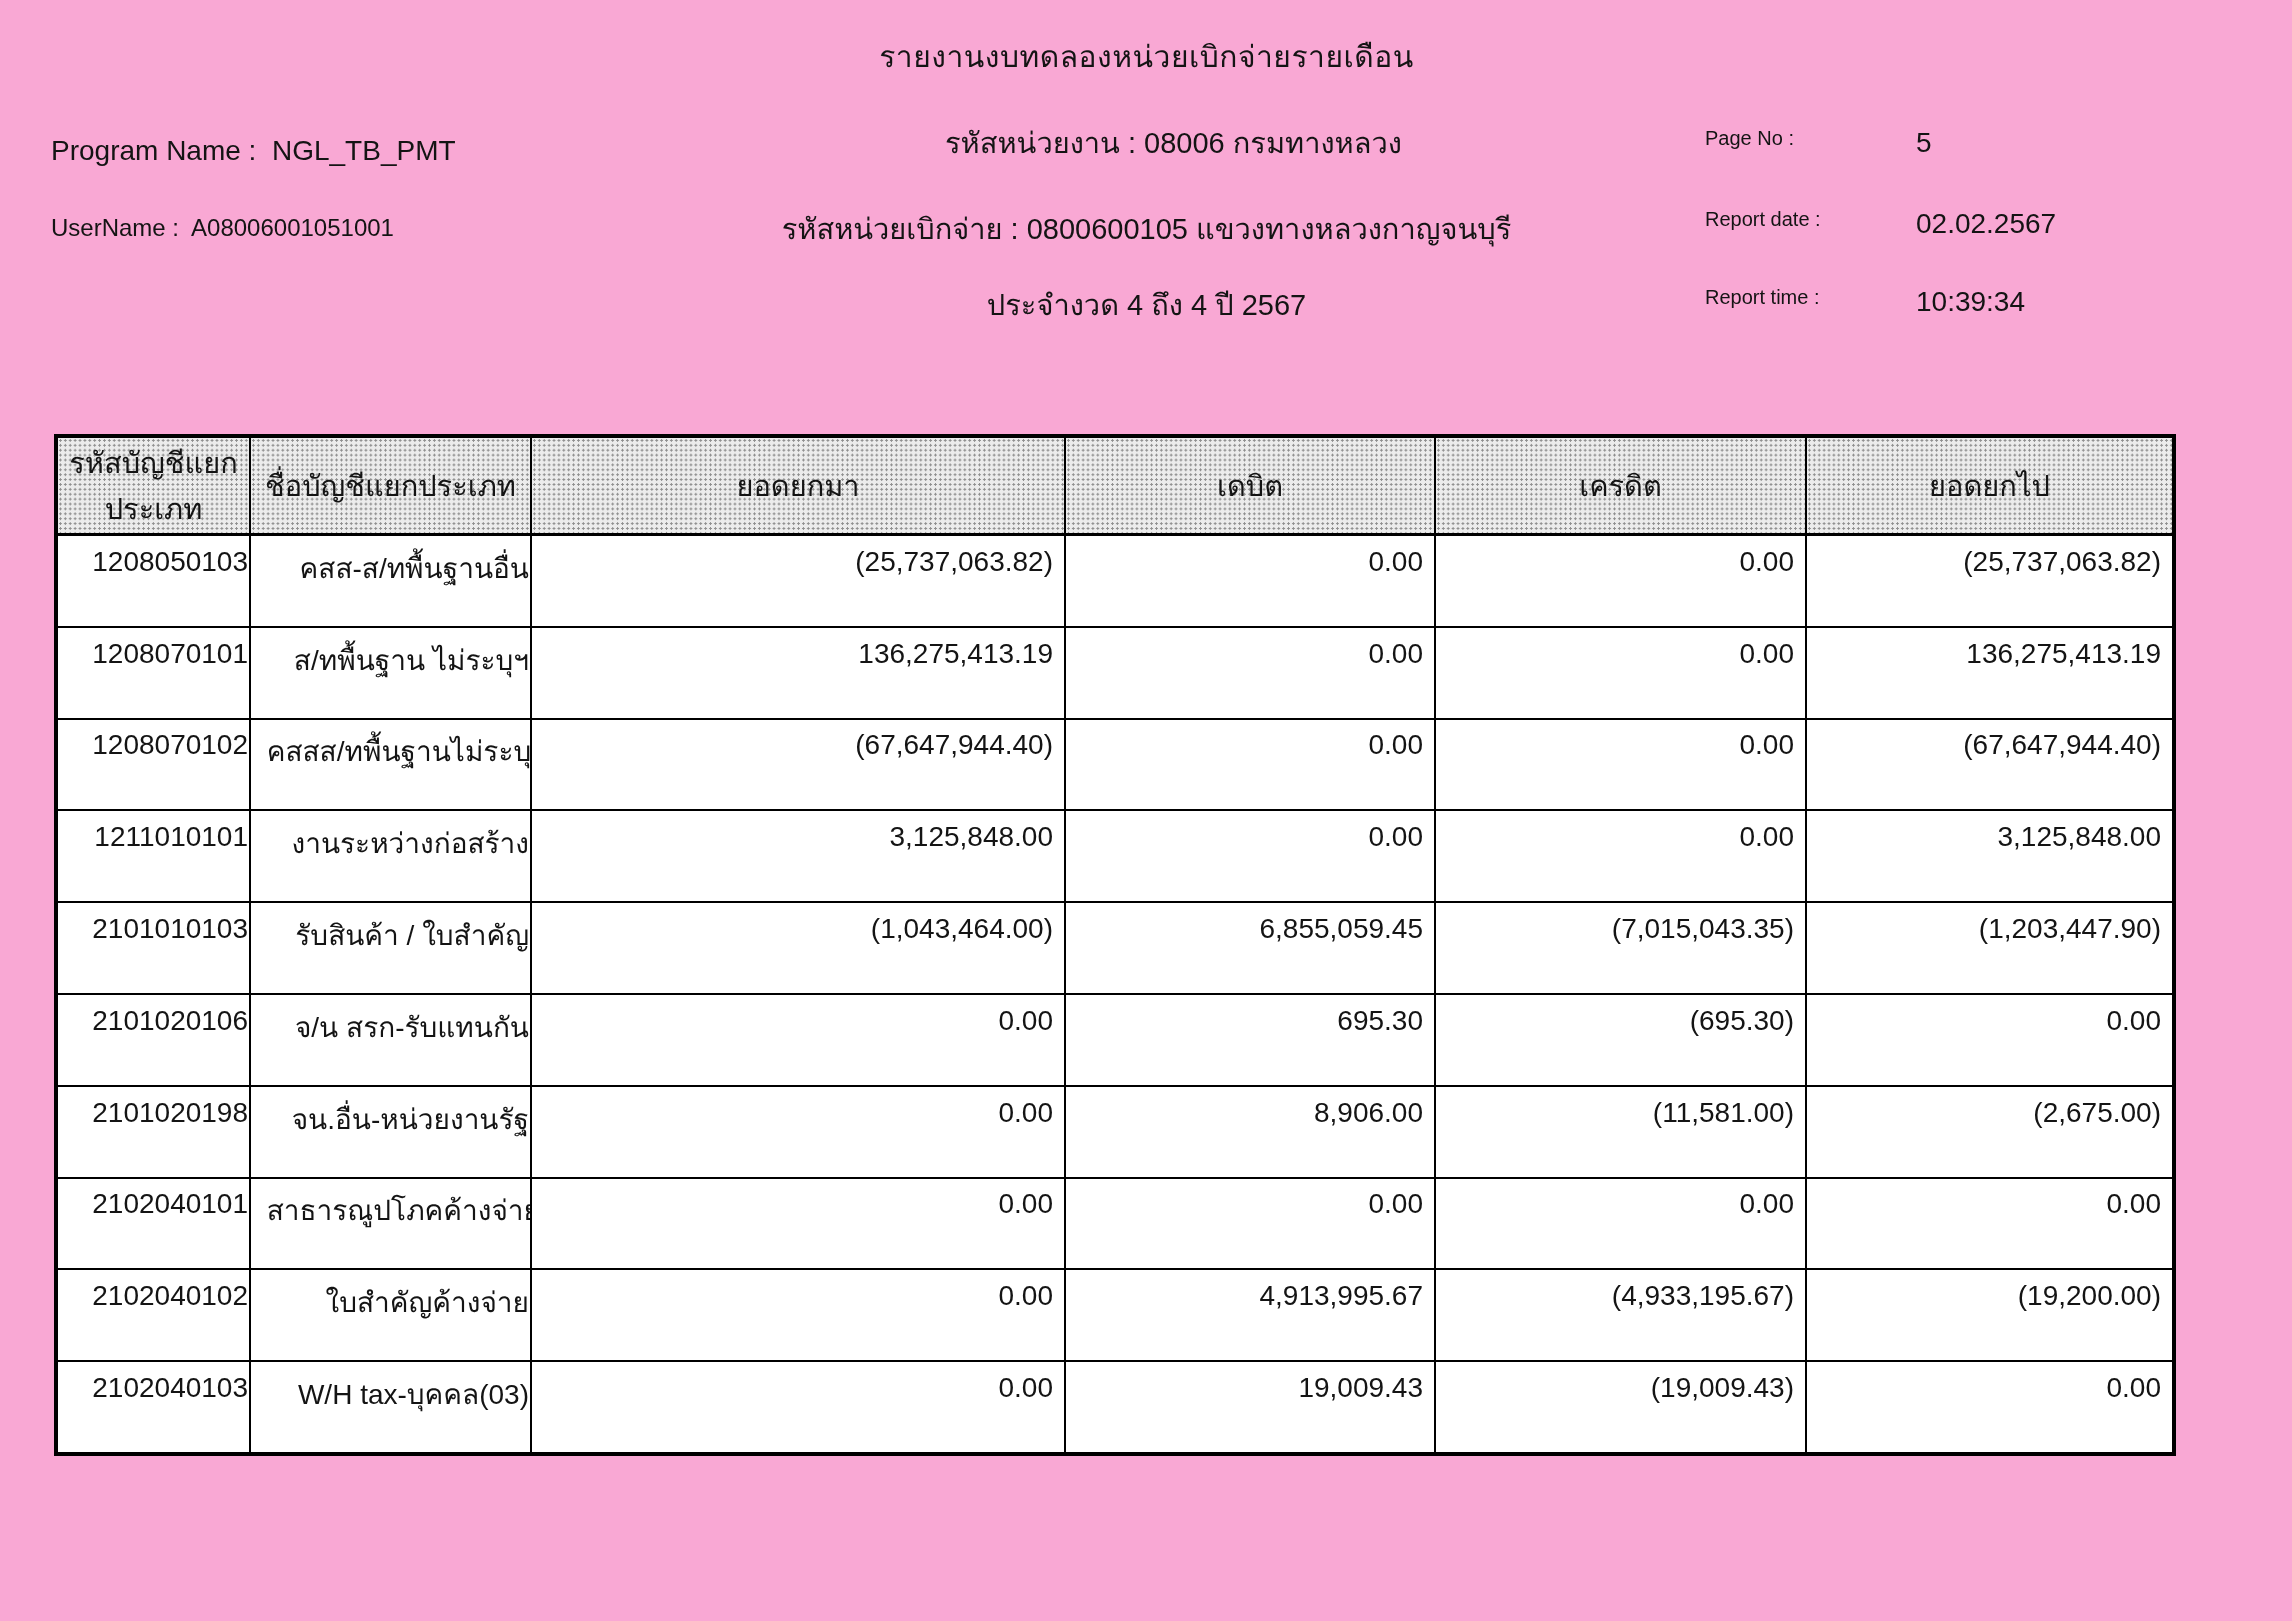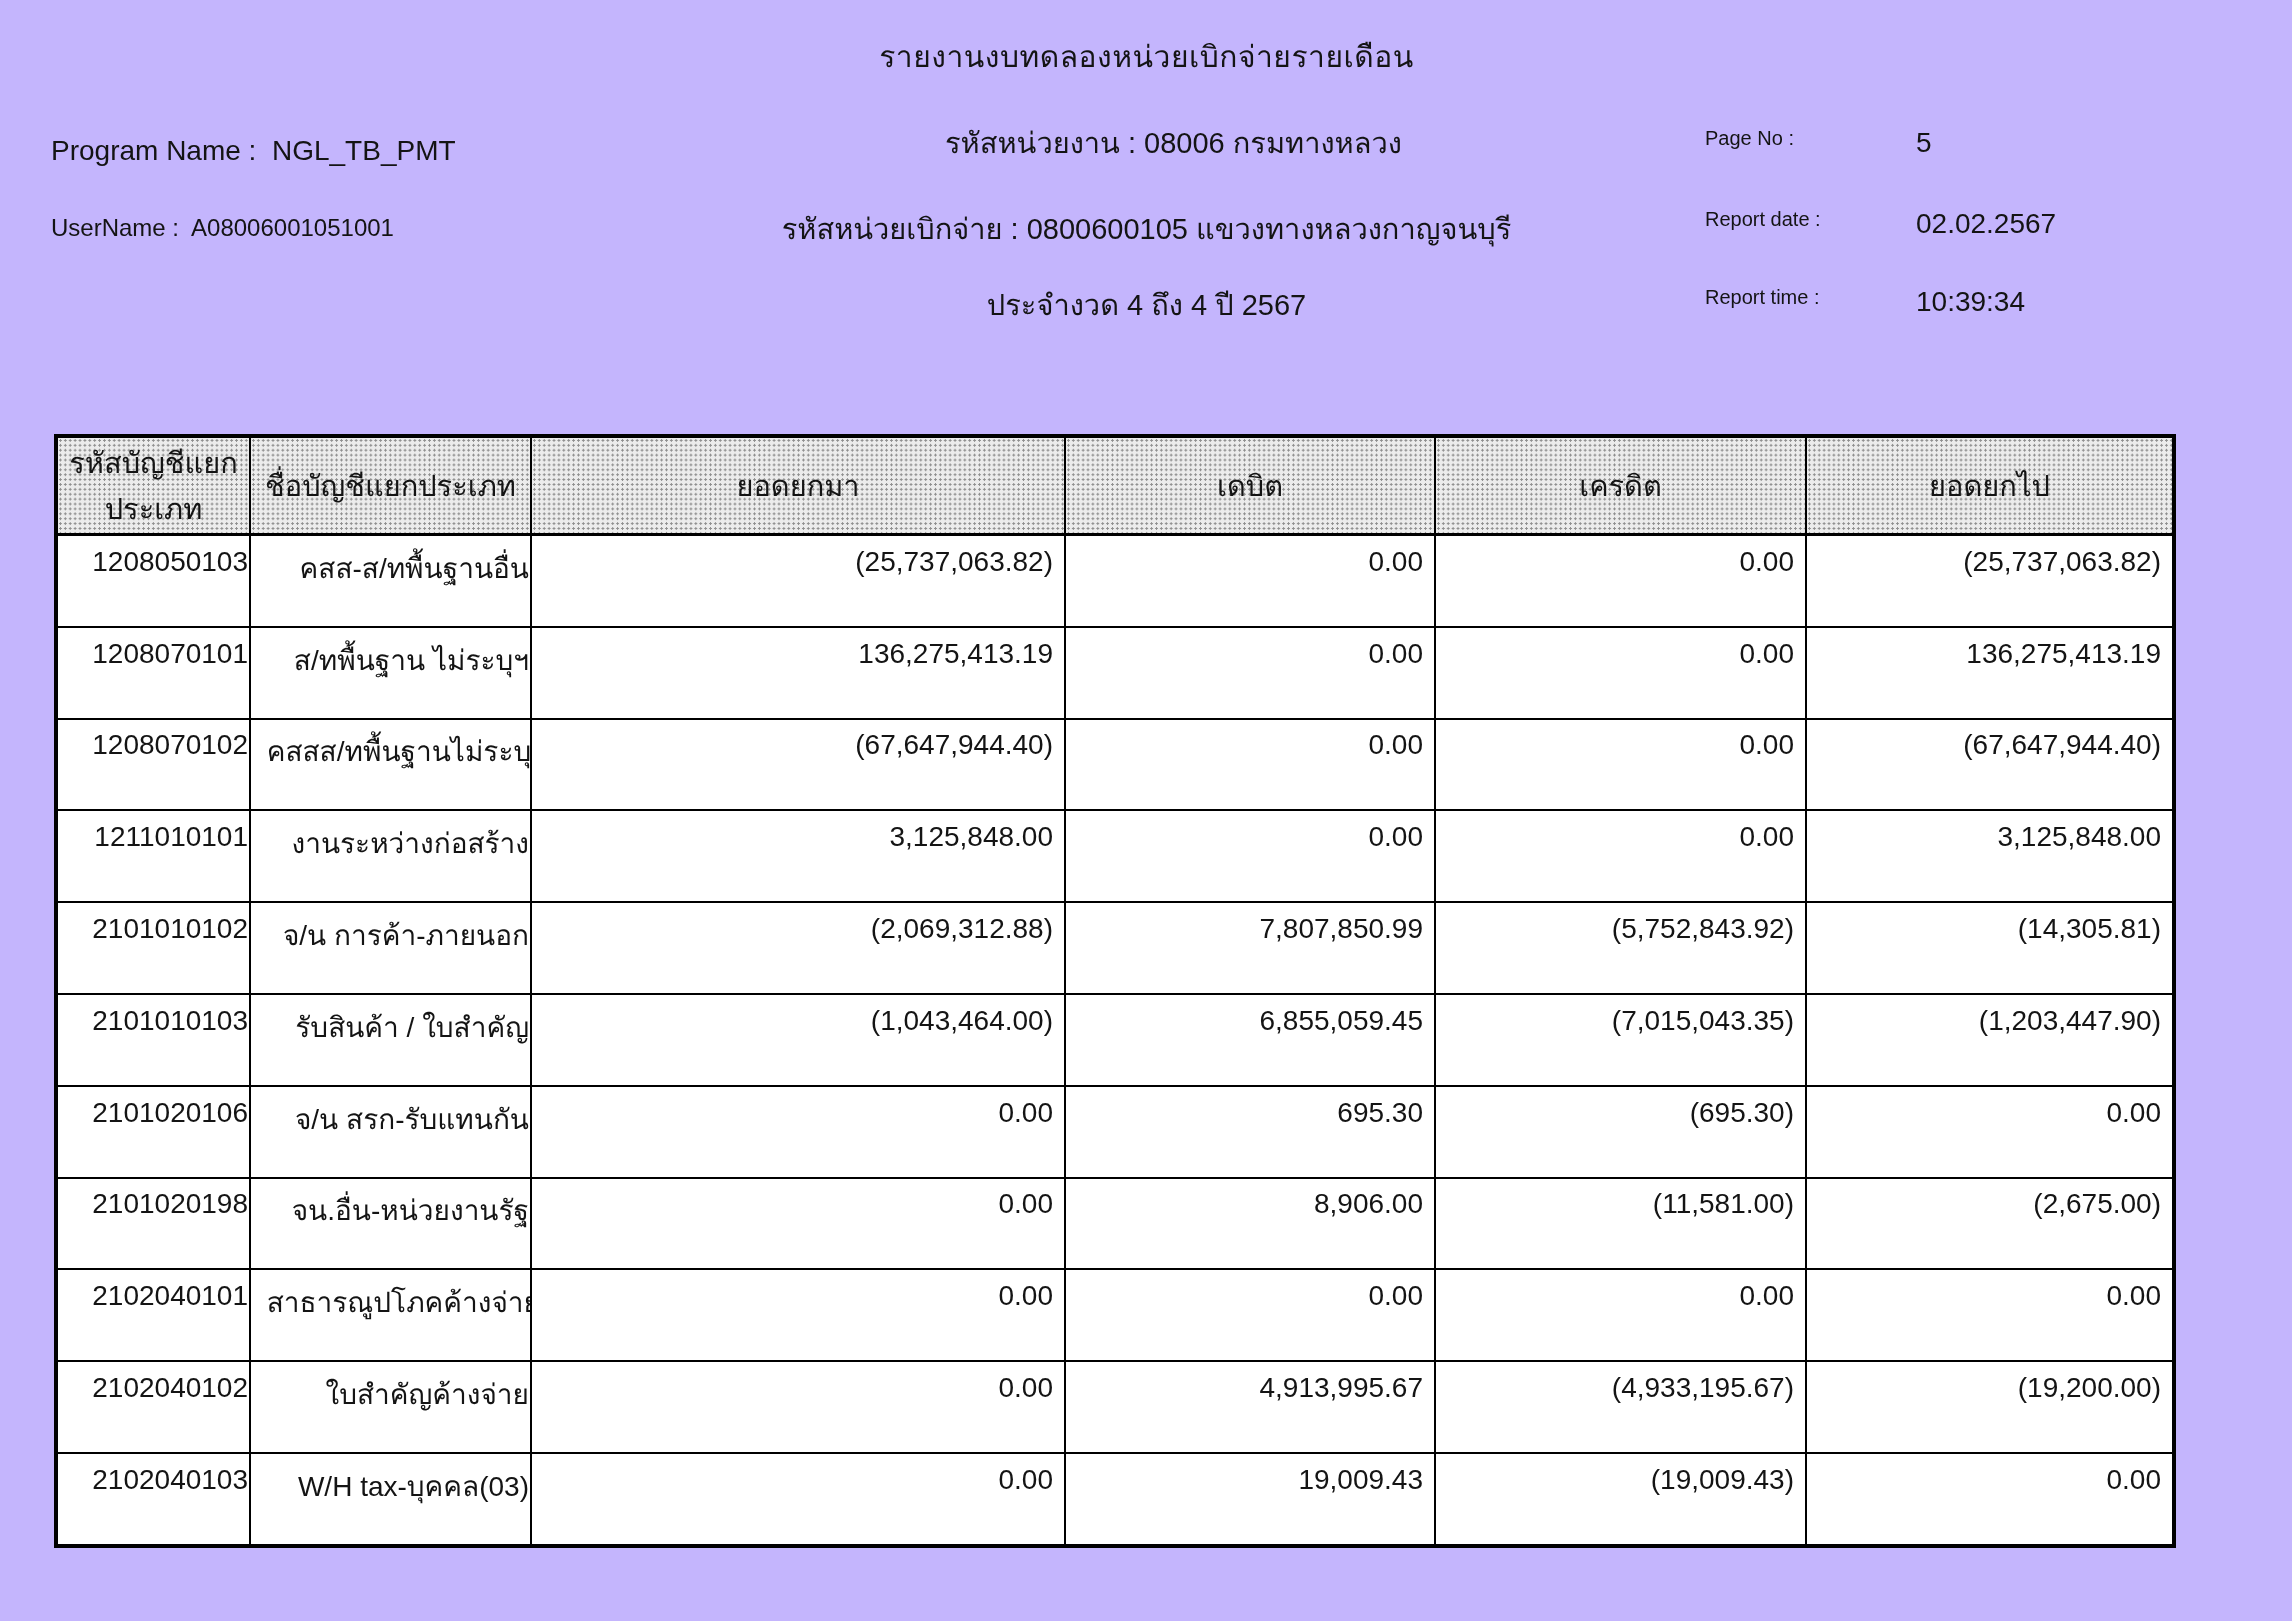--- a/index.html
+++ b/index.html
@@ -6,21 +6,21 @@
     margin: 0;
     padding: 0;
     background: #ffffff;
     font-family: "Liberation Sans", sans-serif;
     color: #141414;
   }
   #page {
     position: relative;
     width: 2293px;
     height: 1621px;
-    background: #c4b5fd;
+    background: #f9a8d4;
     overflow: hidden;
   }
   .title {
     position: absolute;
     top: 33px;
     left: 0;
     width: 100%;
     text-align: center;
     font-size: 30px;
     letter-spacing: 0.5px;
@@ -144,28 +144,20 @@
         </tr>
         <tr>
           <td class="cell-text">1211010101</td>
           <td class="cell-text">งานระหว่างก่อสร้าง</td>
           <td class="cell-num">3,125,848.00</td>
           <td class="cell-num">0.00</td>
           <td class="cell-num">0.00</td>
           <td class="cell-num">3,125,848.00</td>
         </tr>
         <tr>
-          <td class="cell-text">2101010102</td>
-          <td class="cell-text">จ/น การค้า-ภายนอก</td>
-          <td class="cell-num">(2,069,312.88)</td>
-          <td class="cell-num">7,807,850.99</td>
-          <td class="cell-num">(5,752,843.92)</td>
-          <td class="cell-num">(14,305.81)</td>
-        </tr>
-        <tr>
           <td class="cell-text">2101010103</td>
           <td class="cell-text">รับสินค้า / ใบสำคัญ</td>
           <td class="cell-num">(1,043,464.00)</td>
           <td class="cell-num">6,855,059.45</td>
           <td class="cell-num">(7,015,043.35)</td>
           <td class="cell-num">(1,203,447.90)</td>
         </tr>
         <tr>
           <td class="cell-text">2101020106</td>
           <td class="cell-text">จ/น สรก-รับแทนกัน</td>

